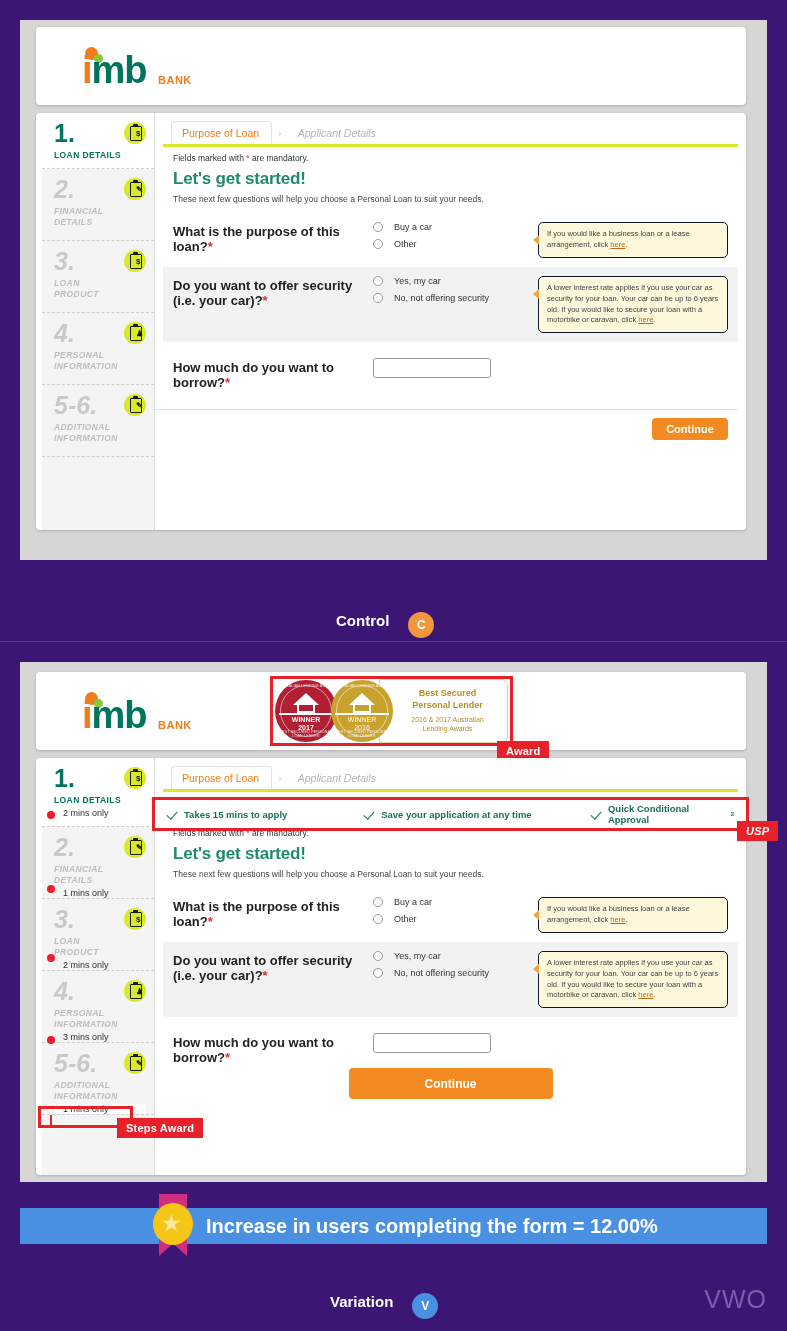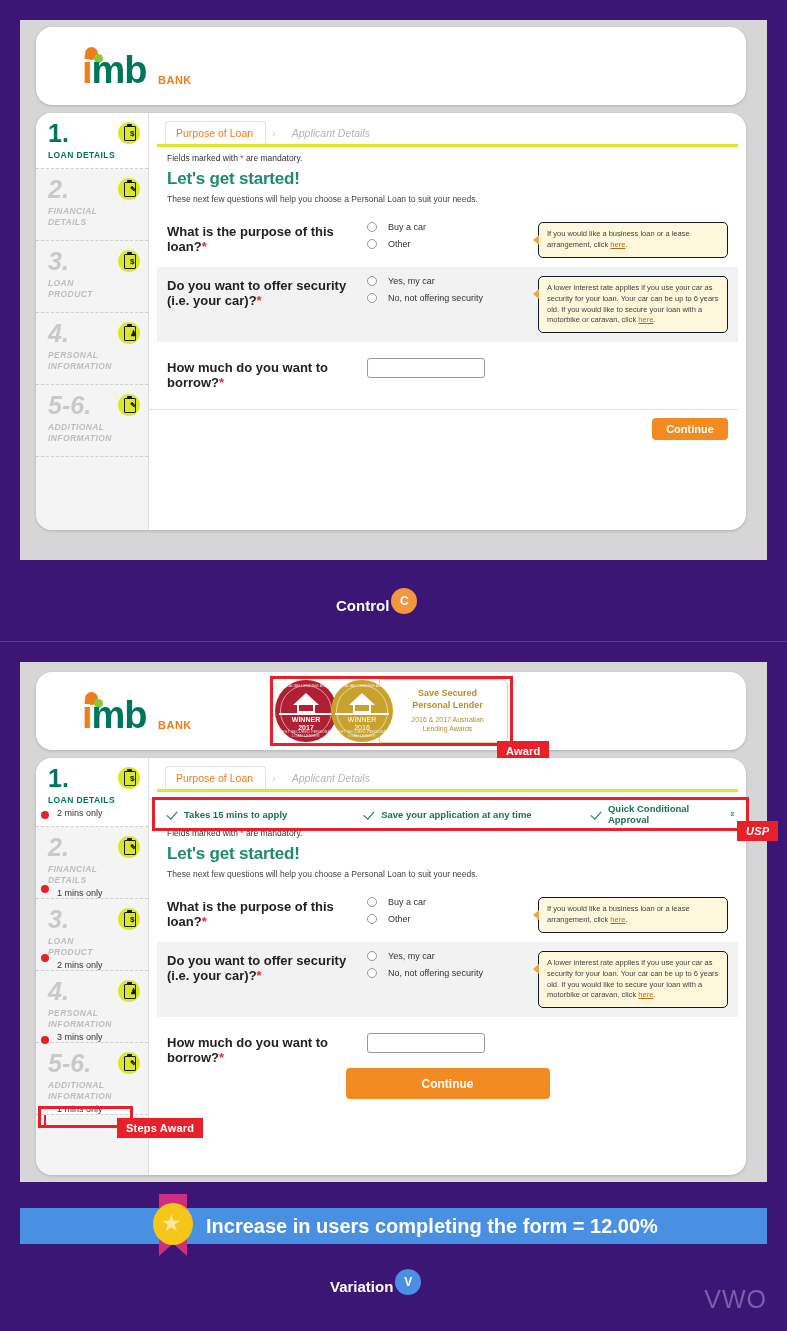--- a/index.html
+++ b/index.html
@@ -9,22 +9,23 @@
     font-family: "Liberation Sans", sans-serif;
     overflow: hidden;
   }
   .page { position: relative; width: 787px; height: 1331px; background: #3b1674; }
 
   
   .shot-backdrop { position: absolute; background: #d6d6d6; }
 
   .browser-card {
     background: #ffffff;
-    border-radius: 16px;
+    border-radius: 4px;
     box-shadow: 0 1px 3px rgba(0,0,0,.18);
+    padding-left: 6px;
   }
 
   
   .logo { position: relative; width: 112px; height: 40px; }
   .logo-i-dot {
     position: absolute; left: 3px; top: 0px;
     width: 13px; height: 13px; border-radius: 50%;
     background: #f07d1a;
   }
   .logo-i-dot2 {
@@ -156,22 +157,22 @@
   }
 
   .btn-continue {
     background: #f28b21; color: #fff; font-size: 11px; font-weight: bold;
     border: none; border-radius: 4px; text-align: center;
     cursor: pointer;
   }
 
   
   .variant-label {
-    position: absolute; display: flex; align-items: flex-end; gap: 2px;
-    color: #fff; font-size: 15px; font-weight: bold;
+    position: absolute; display: flex; align-items: flex-start; gap: 19px;
+    color: #fff; font-size: 15px; font-weight: bold; margin-top: 24px;
   }
   .variant-badge {
     width: 26px; height: 26px; border-radius: 50%;
     display: flex; align-items: center; justify-content: center;
     font-size: 12px; font-weight: bold; color: #fff;
   }
 
   
   .annot-box { position: absolute; border: 3px solid #e8202a; pointer-events: none; }
   .annot-tag {
@@ -453,21 +454,21 @@
       <div class="house"></div>
         <div class="house-body"></div>
         <div class="bar"></div>
       <div class="win">
         <span>WINNER</span><br>
         <span>2016</span>
       </div>
       <div class="arc-bot">BEST SECURED PERSONAL LOAN LENDER</div>
     </div>
     <div class="award-text">
-      <div class="award-title">Save Secured Personal Lender</div>
+      <div class="award-title">Best Secured Personal Lender</div>
       <div class="award-sub">2016 &amp; 2017 Australian Lending Awards</div>
     </div>
   </div>
   <div class="annot-box" style="left:270px; top:676px; width:243px; height:70px;"></div>
   <div class="annot-tag" style="left:497px; top:741px;">Award</div>
 
   <div class="browser-card" style="position:absolute; left:36px; top:758px; width:710px; height:417px; display:flex; overflow:hidden;">
 
     <div class="sidebar" style="width:113px; position:relative;">
       <div class="timeline" style="top:55px; height:312px;"></div>

